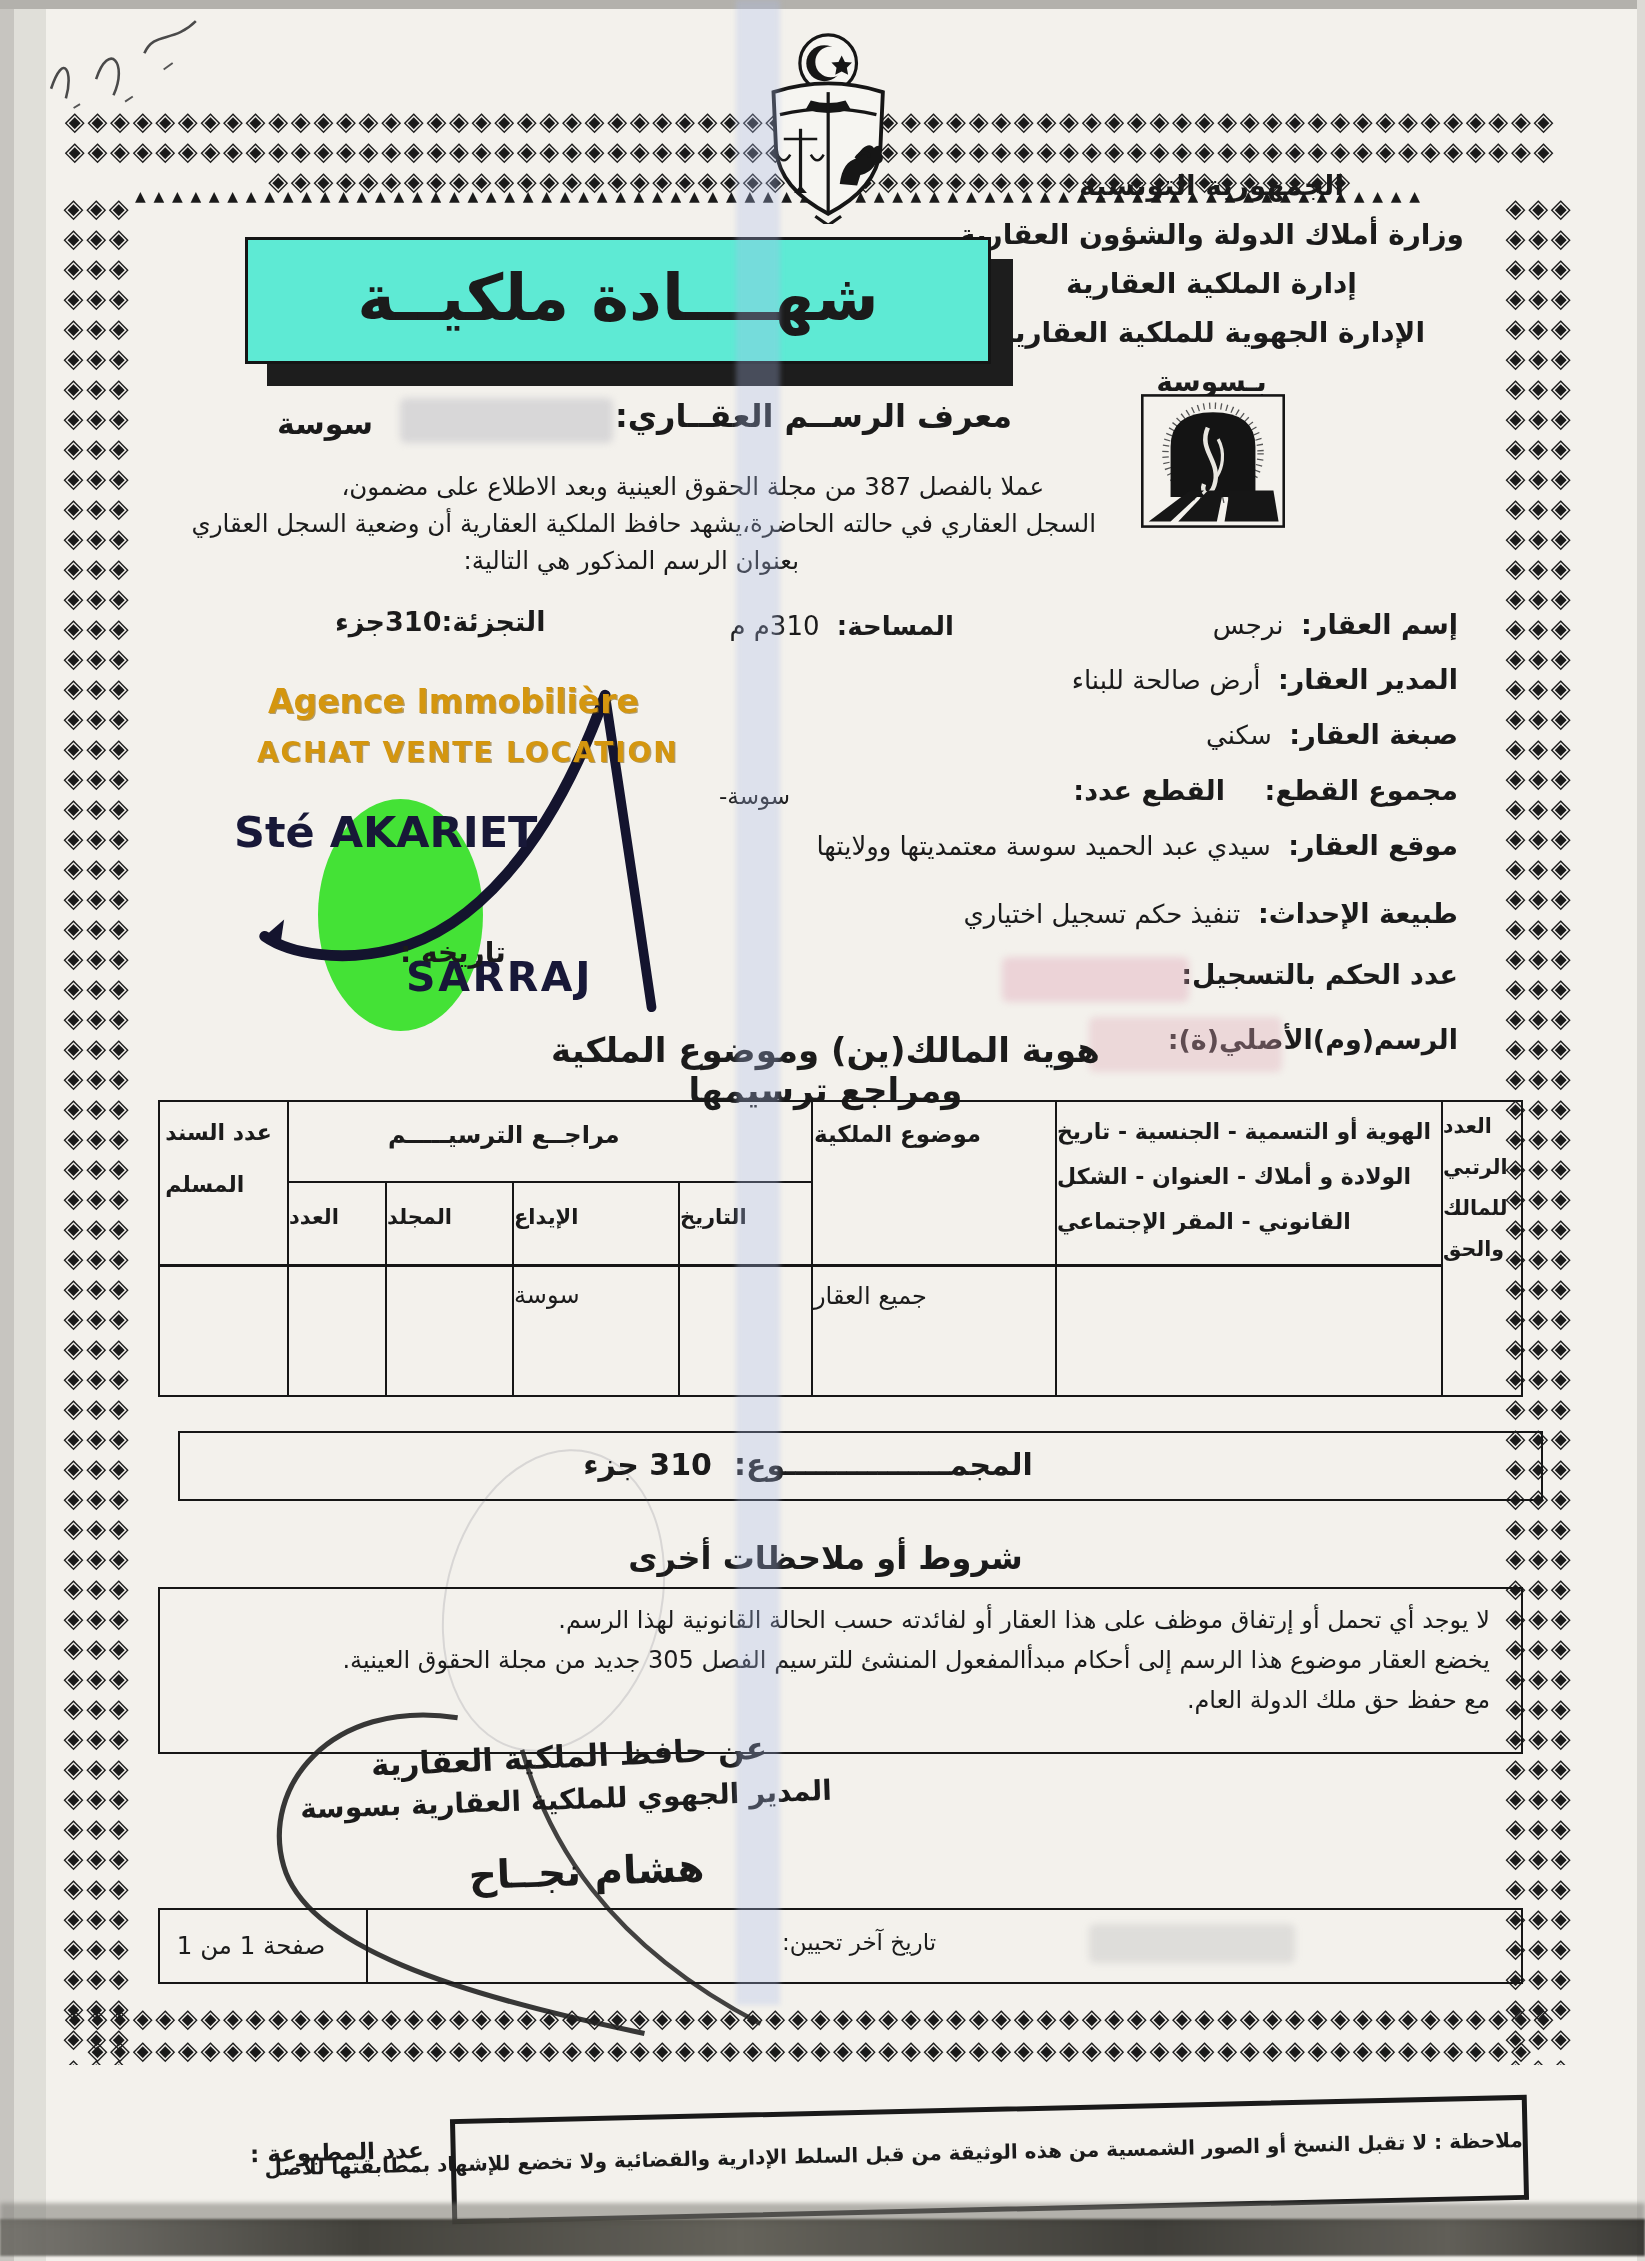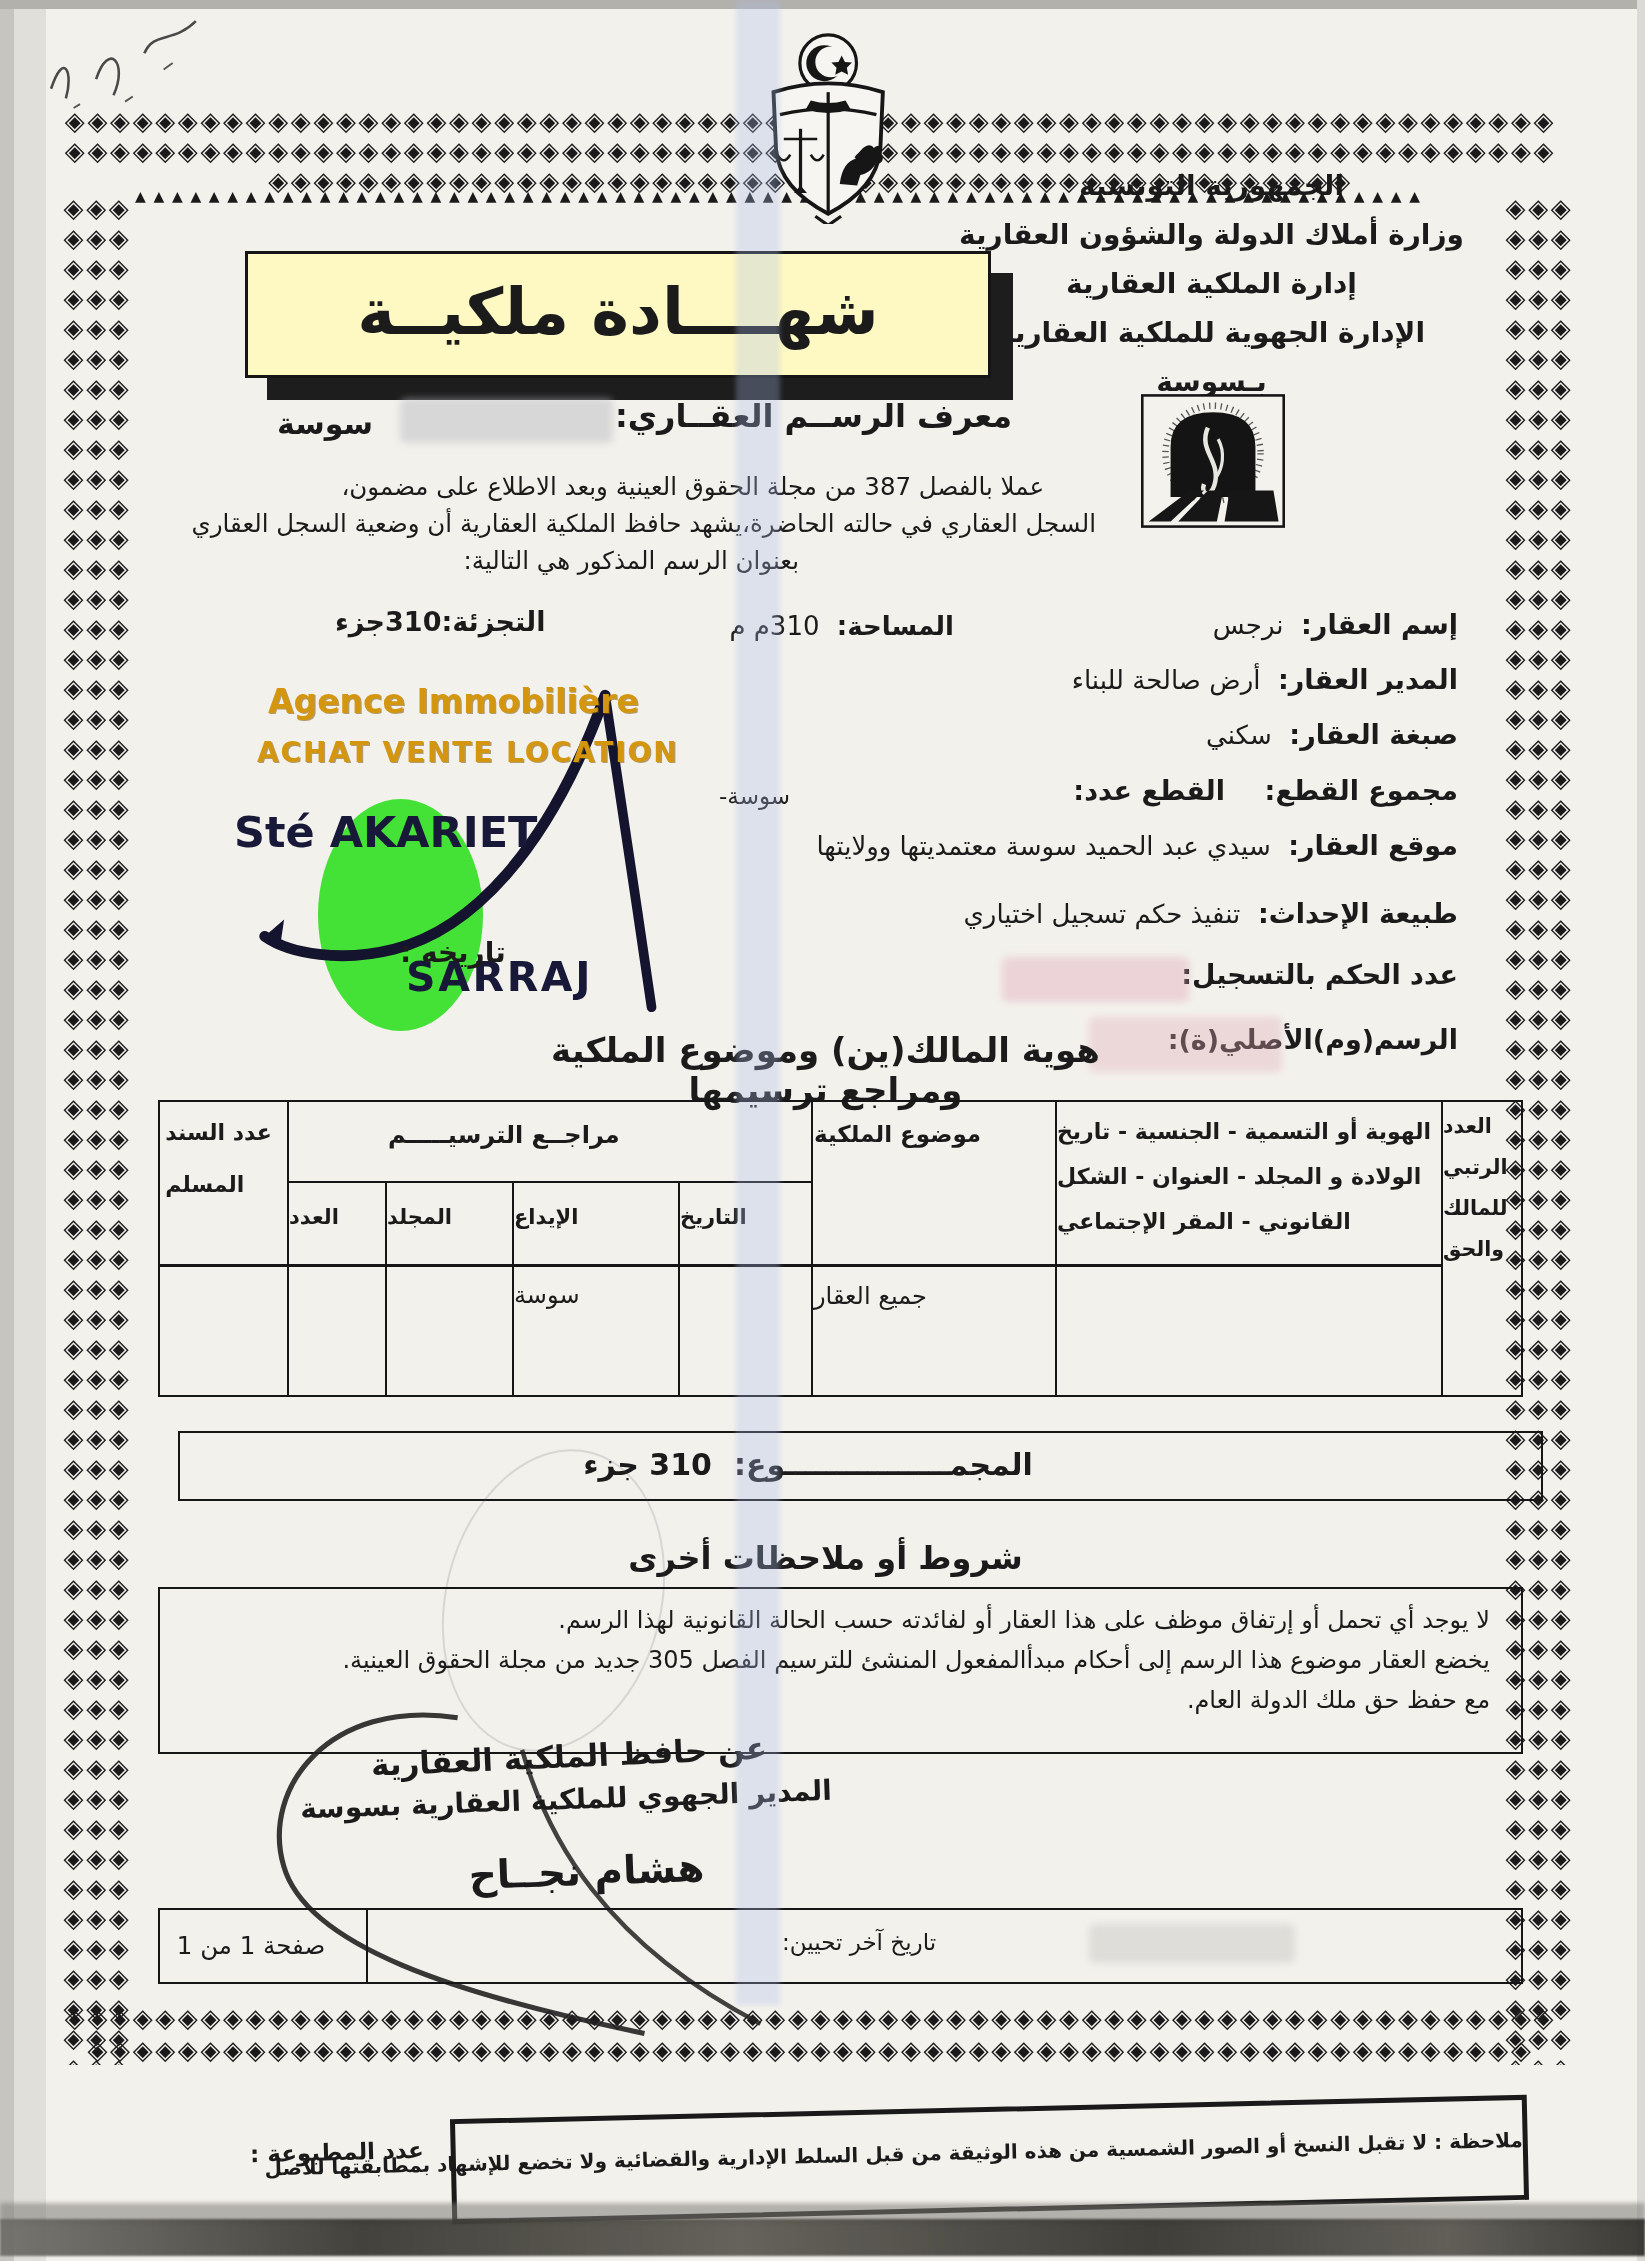--- a/index.html
+++ b/index.html
@@ -27,21 +27,21 @@
   
   .diamonds{color:#1a1a1a;overflow:hidden;word-break:break-all;line-height:30px;letter-spacing:2.6px;font-size:26px;text-align:center;}
   .d-top{left:55px;top:106px;width:1511px;height:89px;}
   .d-left{left:55px;top:193px;width:85px;height:1872px;}
   .d-right{left:1497px;top:193px;width:85px;height:1872px;}
   .d-bottom{left:55px;top:2002px;width:1511px;height:61px;line-height:32px;}
   .tri-row{left:135px;top:188px;width:1347px;height:22px;color:#1a1a1a;font-size:14px;letter-spacing:7.7px;overflow:hidden;white-space:nowrap;}
   
   .ministry{left:928px;top:161px;width:567px;text-align:center;font-weight:bold;font-size:28px;line-height:49px;}
   
-  .title-box{left:245px;top:251px;width:740px;height:121px;background:#fef9c3;border:3.2px solid #151515;
+  .title-box{left:245px;top:237px;width:740px;height:121px;background:#5eead4;border:3.2px solid #151515;
     box-shadow:22px 22px 0 0 #1d1d1d;}
   .title-box .t{width:100%;line-height:116px;text-align:center;font-size:64px;font-weight:bold;letter-spacing:1.3px;}
   
   .lbl{font-weight:bold;}
   .val{font-weight:normal;}
   .fld{font-size:27px;}
   .fld .val{margin-right:9px;font-size:26px;}
   
   .tline{background:#161616;}
   .cell{position:absolute;text-align:left;font-weight:bold;}
@@ -189,21 +189,21 @@
 
     <div class="cell ar" style="left:5.2px;top:18px;width:117px;font-size:22px;">عدد السند</div>
     <div class="cell ar" style="left:5.2px;top:70px;width:117px;font-size:22px;">المسلم</div>
     <div class="cell ar" style="left:228px;top:19.3px;width:322px;font-size:24px;">مراجــع الترسيـــــم</div>
     <div class="cell ar" style="left:129px;top:103px;width:94px;font-size:21px;">العدد</div>
     <div class="cell ar" style="left:227px;top:103px;width:122px;font-size:21px;">المجلد</div>
     <div class="cell ar" style="left:354px;top:103px;width:161px;font-size:21px;">الإيداع</div>
     <div class="cell ar" style="left:520px;top:103px;width:129px;font-size:21px;">التاريخ</div>
     <div class="cell ar" style="left:654px;top:19.3px;width:238px;font-size:23px;">موضوع الملكية</div>
     <div class="cell ar" style="left:897px;top:17px;width:380px;font-size:22px;">الهوية أو التسمية - الجنسية - تاريخ</div>
-    <div class="cell ar" style="left:897px;top:62px;width:380px;font-size:22px;">الولادة و المجلد - العنوان - الشكل</div>
+    <div class="cell ar" style="left:897px;top:62px;width:380px;font-size:22px;">الولادة و أملاك - العنوان - الشكل</div>
     <div class="cell ar" style="left:897px;top:107px;width:380px;font-size:22px;">القانوني - المقر الإجتماعي</div>
     <div class="cell ar" style="left:1283px;top:11.6px;width:76px;font-size:20.6px;">العدد</div>
     <div class="cell ar" style="left:1283px;top:53px;width:76px;font-size:20.6px;">الرتبي</div>
     <div class="cell ar" style="left:1283px;top:94px;width:76px;font-size:20.6px;">للمالك</div>
     <div class="cell ar" style="left:1283px;top:135px;width:76px;font-size:20.6px;">والحق</div>
 
     <div class="cell ar" style="left:354px;top:179px;width:161px;font-size:24px;font-weight:normal;">سوسة</div>
     <div class="cell ar" style="left:654px;top:180px;width:238px;font-size:24px;font-weight:normal;">جميع العقار</div>
   </div>
 

